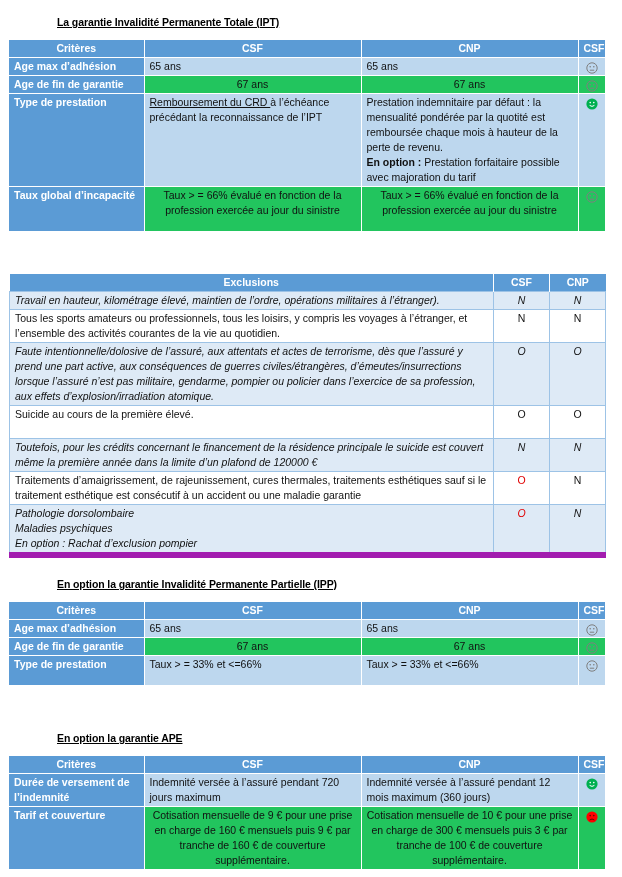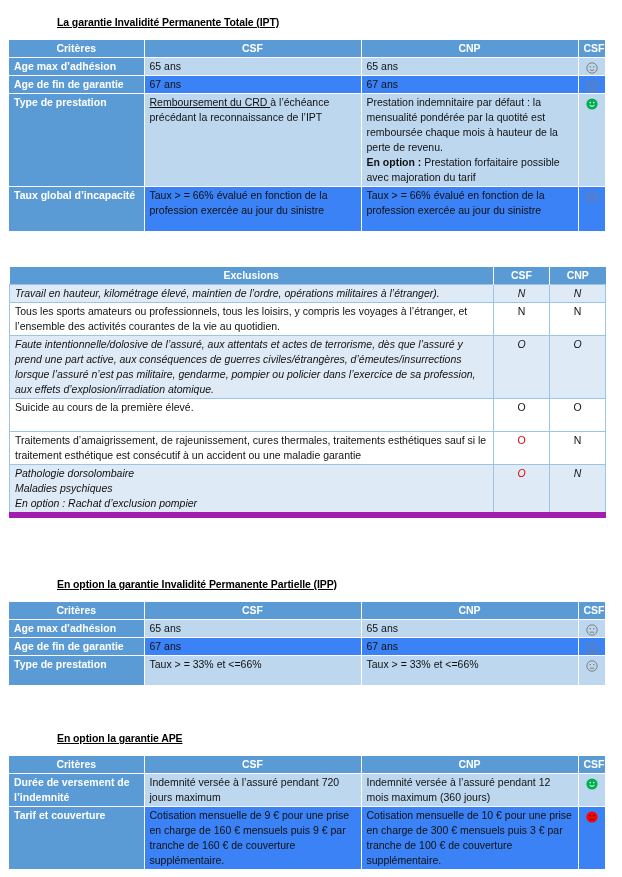--- a/index.html
+++ b/index.html
@@ -6,21 +6,21 @@
     body { width:622px; height:877px; position:relative; overflow:hidden;
            font-family: "Liberation Sans", sans-serif; font-size:10.5px; color:#111; }
     .section-title { position:absolute; left:57px; font-weight:bold; text-decoration:underline;
                      font-size:10.5px; color:#000; letter-spacing:-0.1px; }
     table { position:absolute; left:9px; width:596px; border-collapse:collapse; table-layout:fixed; }
     td, th { padding:1px 5px; vertical-align:top; line-height:15px; }
     th { background:#5b9bd5; color:#fff; font-weight:bold; text-align:center; border-right:1px solid #fff; }
     th:last-child { border-right:none; }
     td.crit { background:#5b9bd5; color:#fff; font-weight:bold; border-right:1px solid #fff; border-top:1px solid #fff; }
     tr.r-dark td.val { background:#bdd7ee; }
-    tr.r-light td.val { background:#3b82f6; }
+    tr.r-light td.val { background:#22c55e;text-align:center; }
     td.val { border-right:1px solid #fff; border-top:1px solid #fff; }
     td.val:last-child { border-right:none; }
     td.ico { text-align:center; padding:1px 0; }
     .u { text-decoration:underline; }
     .b { font-weight:bold; }
     .face { display:inline-block; width:12px; height:12px; vertical-align:middle; margin-top:1px; }
     
     table.excl th { background:#5b9bd5; }
     table.excl td { border-top:1px solid #9dc3e6; border-right:1px solid #9dc3e6; }
     table.excl td:first-child { border-left:1px solid #9dc3e6; }
@@ -99,21 +99,21 @@
     <td class="crit" style="height:42px">Taux global d’incapacité</td>
     <td class="val">Taux &gt; = 66% évalué en fonction de la profession exercée au jour du sinistre</td>
     <td class="val">Taux &gt; = 66% évalué en fonction de la profession exercée au jour du sinistre</td>
     <td class="val ico"><svg class="face">
             <use href="#face-neutral"></use>
           </svg></td>
   </tr>
 </tbody>
   </table>
 
-<table class="excl" style="top:267px;">
+<table class="excl" style="top:274px;">
   <colgroup>
       <col style="width:484px">
       <col style="width:56px">
       <col style="width:56px">
     </colgroup>
   <tbody>
       <tr>
     <th>Exclusions</th>
     <th>CSF</th>
     <th>CNP</th>
@@ -130,20 +130,25 @@
   </tr>
   <tr class="ex-blue">
     <td>Faute intentionnelle/dolosive de l’assuré, aux attentats et actes de terrorisme, dès que l’assuré y prend une part active, aux conséquences de guerres civiles/étrangères, d’émeutes/insurrections lorsque l’assuré n’est pas militaire, gendarme, pompier ou policier dans l’exercice de sa profession, aux effets d’explosion/irradiation atomique.</td>
     <td class="flag">O</td>
     <td class="flag">O</td>
   </tr>
   <tr class="ex-white">
     <td style="height:30px">Suicide au cours de la première élevé.</td>
     <td class="flag">O</td>
     <td class="flag">O</td>
+  </tr>
+  <tr class="ex-blue">
+    <td>Toutefois, pour les crédits concernant le financement de la résidence principale le suicide est couvert même la première année dans la limite d’un plafond de 120000 €</td>
+    <td class="flag">N</td>
+    <td class="flag">N</td>
   </tr>
   <tr class="ex-white">
     <td>Traitements d’amaigrissement, de rajeunissement, cures thermales, traitements esthétiques sauf si le traitement esthétique est consécutif à un accident ou une maladie garantie</td>
     <td class="flag red">O</td>
     <td class="flag">N</td>
   </tr>
   <tr class="ex-blue">
     <td>
       <span>Pathologie dorsolombaire</span><br>
       <span>Maladies psychiques</span><br>

